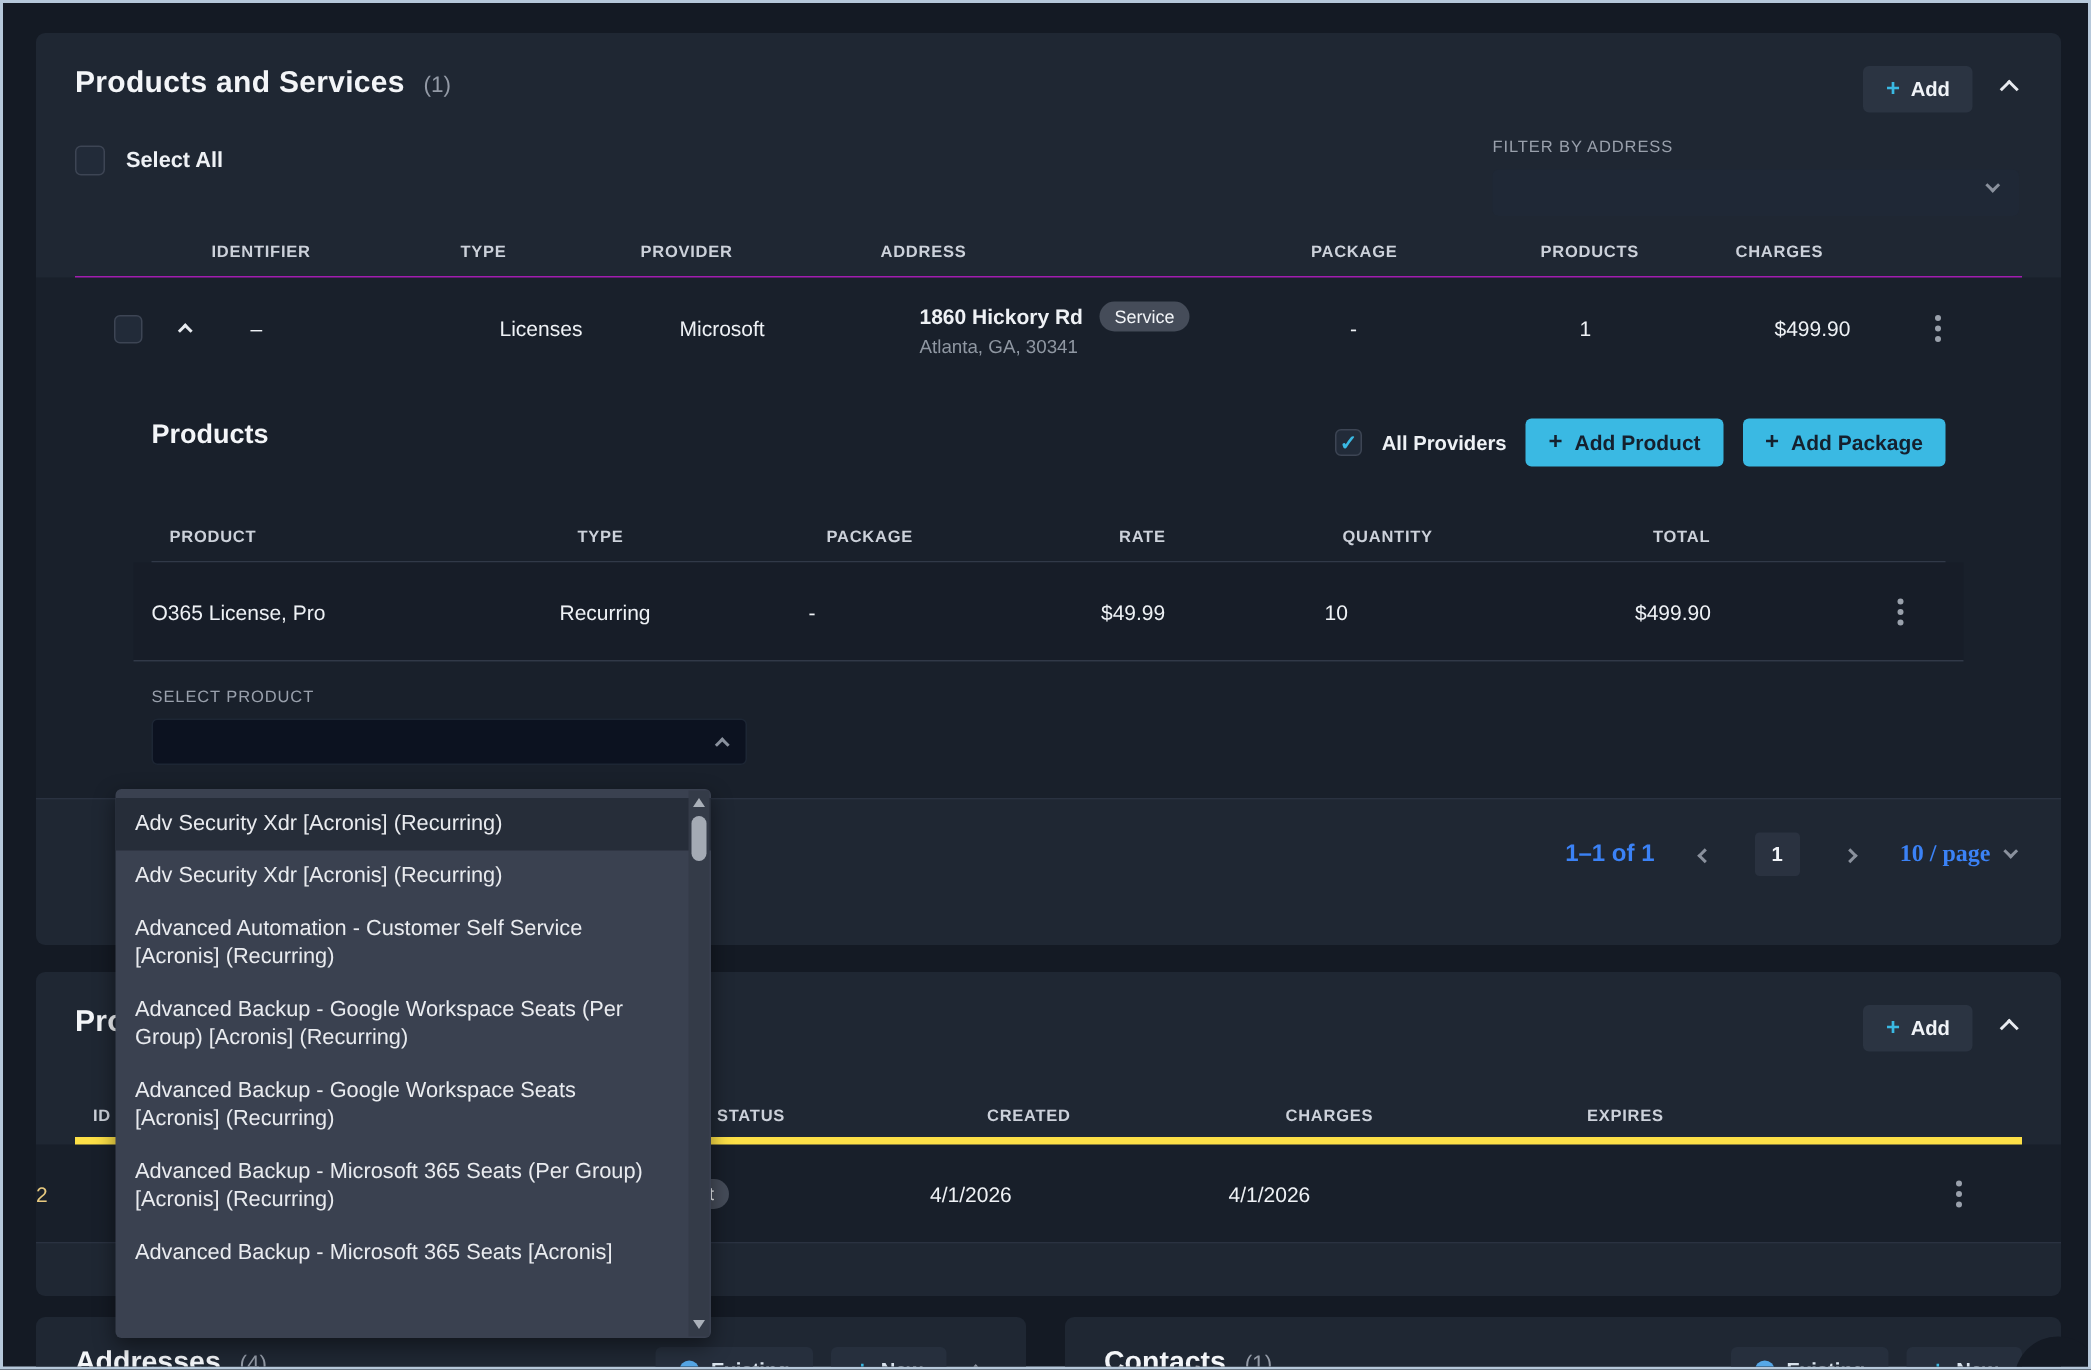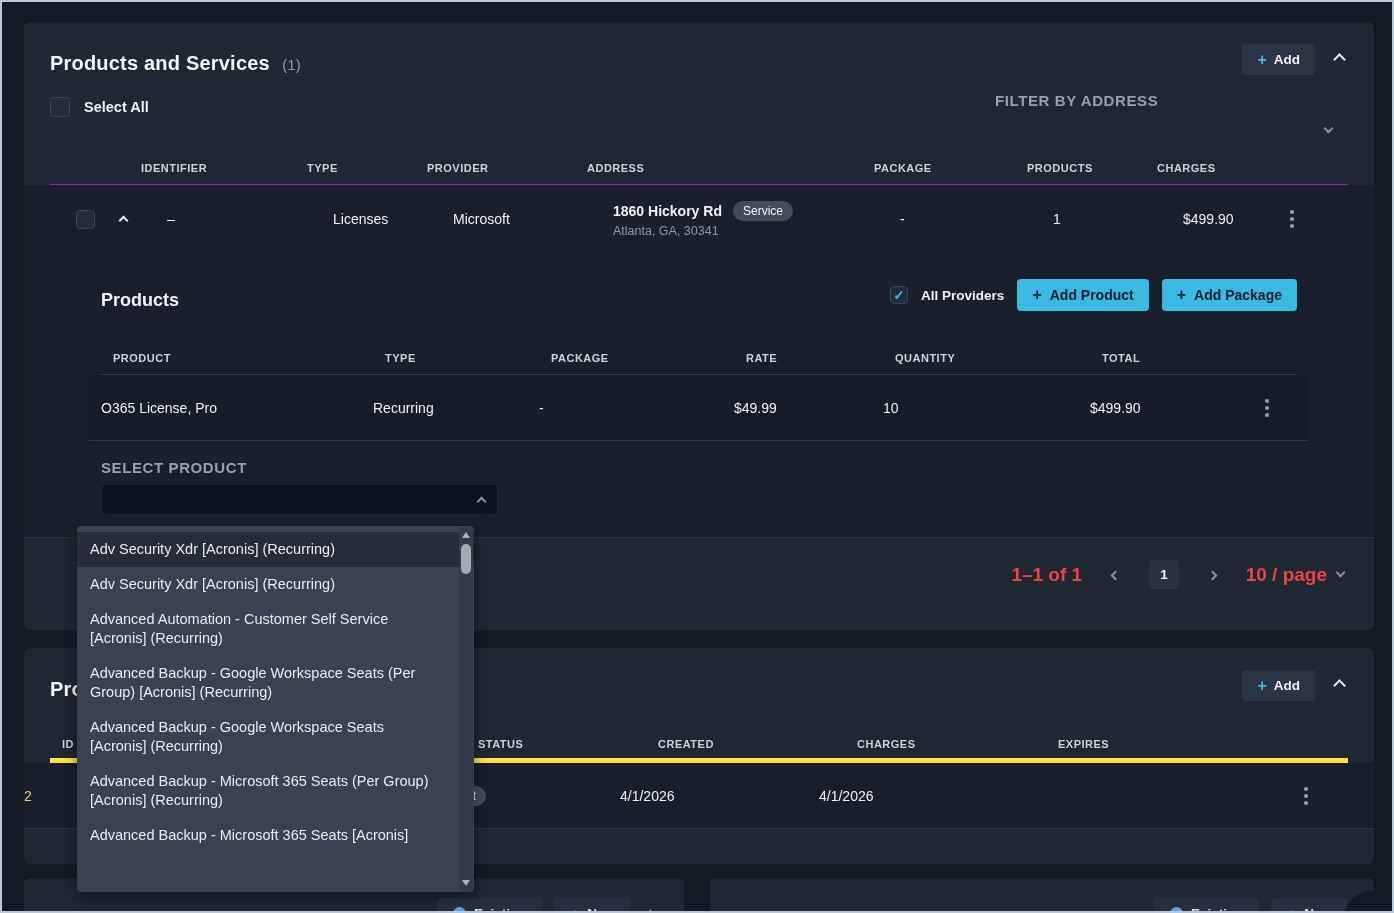--- a/index.html
+++ b/index.html
@@ -16,21 +16,21 @@
     border-radius:6px;
     overflow:hidden;
   }
   #card1 { left:22px; top:20px;  width:1350px; height:608px; }
   #card2 { left:22px; top:646px; width:1350px; height:216px; }
   #card-addresses { left:22px; top:876px; width:660px; height:100px; }
   #card-contacts  { left:708px; top:876px; width:664px; height:100px; }
 
   .card-pad { padding:22px 26px 0 26px; position:relative; }
 
-  .hrow { display:flex; justify-content:space-between; align-items:flex-end;gap:36px; }
+  .hrow { display:flex; justify-content:space-between; align-items:flex-start;gap:36px; }
   .title { font-size:20px; font-weight:bold; color:#f3f5f8; letter-spacing:.2px; }
   .title-sm { font-size:19px; font-weight:bold; color:#f3f5f8; }
   .count { font-size:15px; color:#939aa6; font-weight:normal; margin-left:8px; }
 
   .right-controls { display:flex; align-items:center; gap:16px; }
   .btn-add {
     background:#2b3442; border:none; border-radius:4px;
     color:#f0f3f7; font-weight:bold; font-size:13.5px;
     padding:8px 15px; display:flex; align-items:center; gap:7px;
     cursor:pointer; font-family:inherit;
@@ -50,21 +50,21 @@
   .checkbox {
     width:20px; height:20px; background:#222b39;
     border:1px solid #3d4554; border-radius:4px;
     display:flex; align-items:center; justify-content:center; cursor:pointer;
   }
   .checkbox.sm { width:18px; height:18px; }
   .checkbox .tick { color:#3ab9e3; font-size:14px; font-weight:bold; }
   .cb-label { font-size:14.5px; font-weight:bold; color:#eef1f5; margin-left:14px; }
 
   .filter-group { position:absolute; top:70px; right:28px; width:351px; }
-  .field-label { font-size:15px; color:#99a0ac; letter-spacing:.6px; font-weight:bold; }
+  .field-label { font-size:11px; color:#99a0ac; letter-spacing:.6px; font-weight:normal; }
   .select-box {
     margin-top:9px; height:31px; background:#1f2836; border-radius:4px;
     position:relative; cursor:pointer;
   }
   .select-box .chev { position:absolute; right:14px; top:11px; }
 
   
   .th { font-size:11px; font-weight:bold; letter-spacing:.5px; color:#ccd1da; }
   .cell { font-size:14px; color:#eef1f5; }
   .grid { display:grid; align-items:center; }
@@ -112,23 +112,23 @@
   }
   .dd-item.active { background:#262d39; }
   .dd-scroll { position:absolute; right:1px; top:1px; bottom:1px; width:14px; background:#343b48; }
   .sb-arrow { position:absolute; left:3px; width:0; height:0; border-left:4px solid transparent; border-right:4px solid transparent; cursor:pointer; }
   .sb-up   { top:5px; border-bottom:6px solid #aab0b9; }
   .sb-down { bottom:5px; border-top:6px solid #aab0b9; }
   .sb-thumb { position:absolute; left:2px; top:17px; width:10px; height:30px; background:#a4aab4; border-radius:5px; cursor:pointer; }
 
   
   .pagination { display:flex; justify-content:flex-end; align-items:center; gap:26px; padding:22px 30px; }
-  .pag-txt { font-size:19px; font-weight:bold; color:#ef4444; }
+  .pag-txt { font-size:16px; font-weight:bold; color:#3b82f6; }
   .pag-page { background:#2a3240; border:none; border-radius:3px; color:#f0f3f7; font-weight:bold; font-size:13.5px; padding:7px 11px; cursor:pointer; }
-  .pag-size { display:flex; align-items:center; gap:10px; cursor:pointer; }
+  .pag-size { display:flex; align-items:center; gap:10px; cursor:pointer;font-family:Liberation Serif, serif; }
 
   
   .pr-grid { grid-template-columns:416px 180px 199px 201px 1fr 60px; padding-left:12px; }
   .pr-head { margin-top:28px; height:34px; border-bottom:5px solid #fde047; }
   .pr-row { height:66px; background:#181f2a; margin:0 -38px; padding:0 38px; border-bottom:1px solid #2a3241; }
   .id-link { color:#e7c97f; font-size:14px; cursor:pointer; }
 
   
   .bottom-head { padding:20px 26px; }
   .btn-dark {

